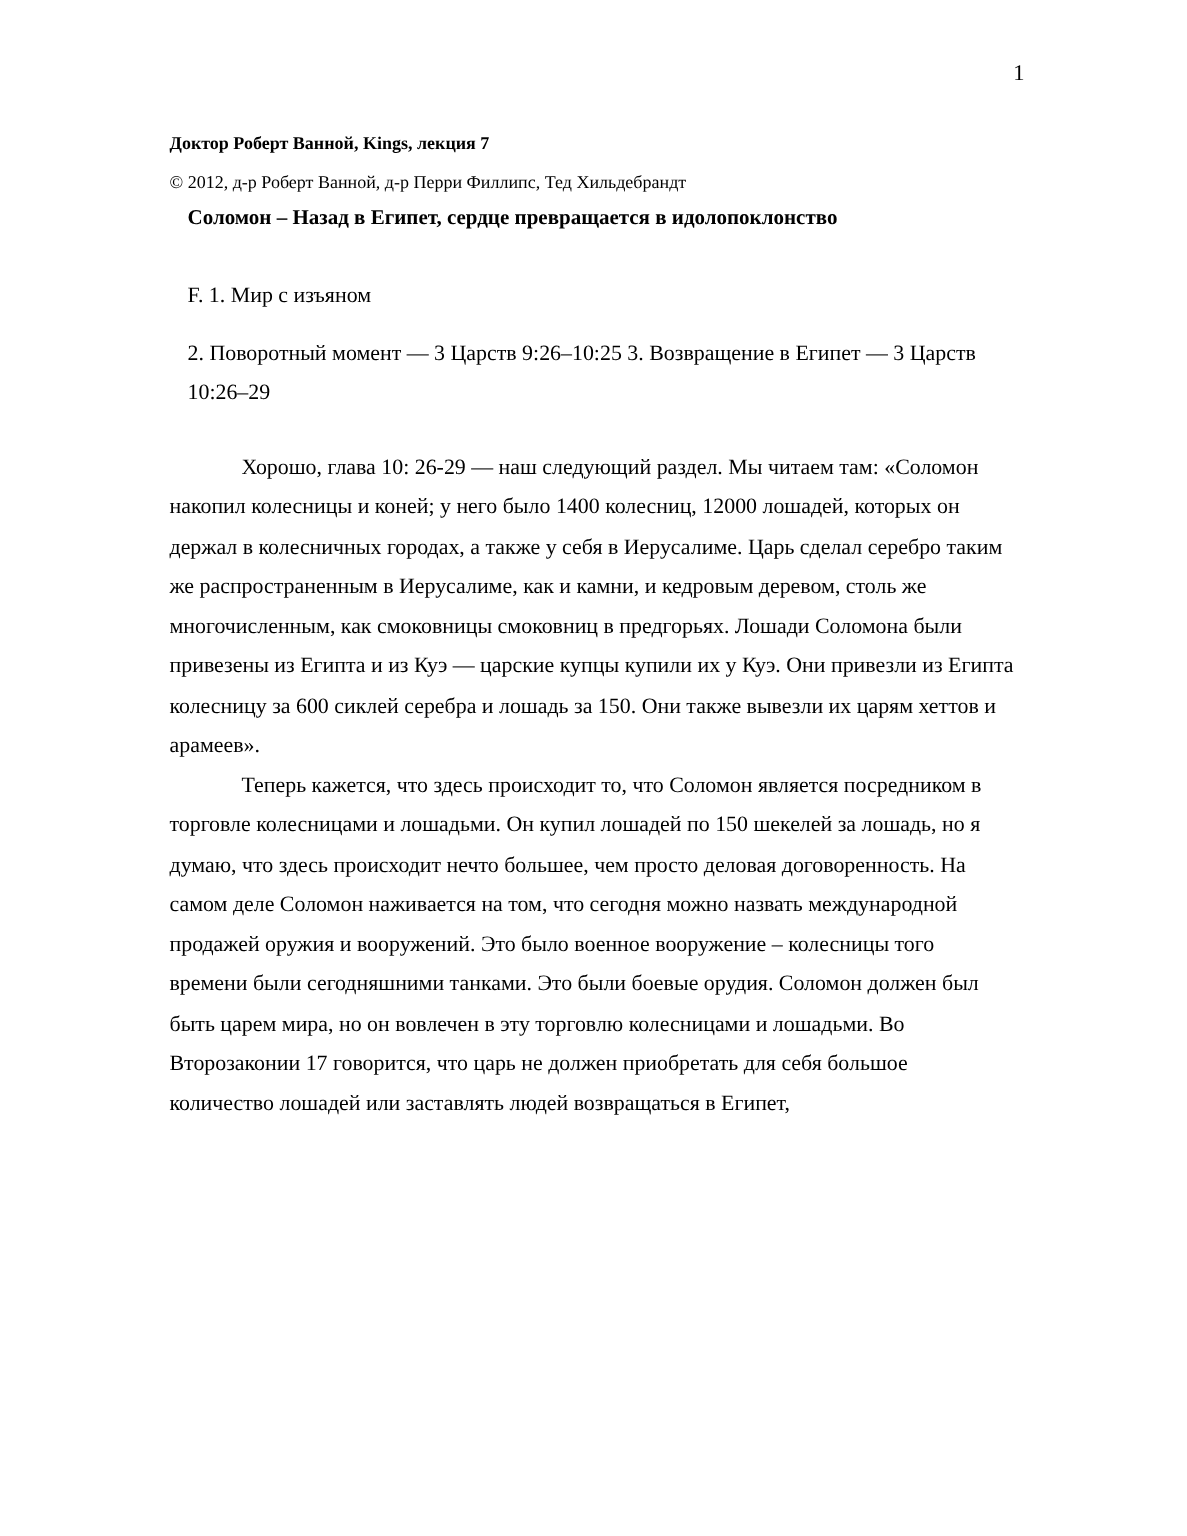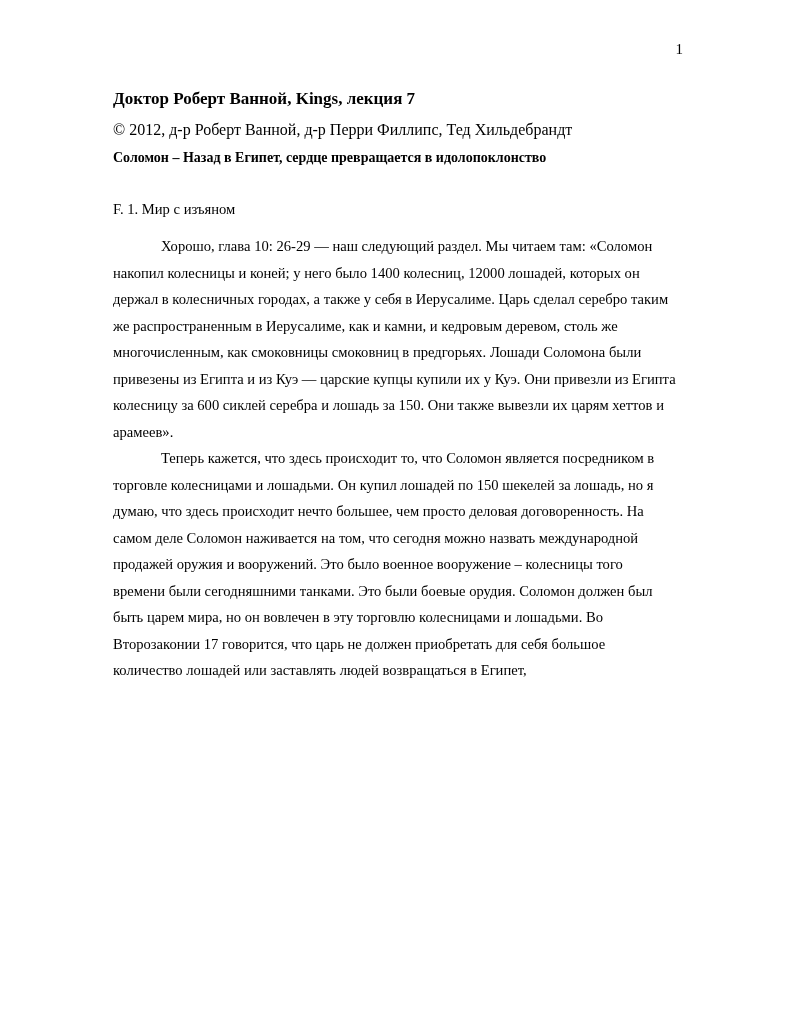--- a/index.html
+++ b/index.html
@@ -31,40 +31,40 @@
     font-family: "Liberation Serif", serif;
     line-height: 1;
   }
   .content {
     position: absolute;
     left: 113px;
     top: 88px;
     width: 565px;
   }
   .doc-title {
-    font-size: 17px;
+    font-size: 12px;
     font-weight: bold;
     line-height: 1.3;
     margin: 0 0 10px 0;
   }
   .copyright {
-    font-size: 16px;
+    font-size: 12px;
     line-height: 1.3;
     margin: 0 0 8px 0;
   }
   .subtitle {
     font-size: 14px;
     font-weight: bold;
     line-height: 1.35;
-    margin: 0 0 28px 0;
+    margin: 0 0 28px 12px;
   }
   .body-line {
     font-size: 14.6px;
     line-height: 26.5px;
-    margin: 0;
+    margin: 12px;
     text-align: left;
   }
   .para {
     margin: 0 0 0 0;
   }
   .para + .para {
     margin-top: 0;
   }
   .para p {
     margin: 0;
@@ -86,20 +86,21 @@
   <div class="content">
 
     <div class="doc-title">Доктор Роберт Ванной, Kings, лекция 7</div>
 
     <div class="copyright">© 2012, д-р Роберт Ванной, д-р Перри Филлипс, Тед Хильдебрандт</div>
 
     <div class="subtitle">Соломон – Назад в Египет, сердце превращается в идолопоклонство</div>
 
     <div class="body-line">F. 1. Мир с изъяном</div>
 
+    <div class="body-line">2. Поворотный момент — 3 Царств 9:26–10:25 3. Возвращение в Египет — 3 Царств 10:26–29</div>
 
     <div class="spacer-sm"></div>
 
 
     <div class="para">
       <p class="indent">Хорошо, глава 10: 26-29 — наш следующий раздел. Мы читаем там: «Соломон накопил колесницы и коней; у него было 1400 колесниц, 12000 лошадей, которых он держал в колесничных городах, а также у себя в Иерусалиме. Царь сделал серебро таким же распространенным в Иерусалиме, как и камни, и кедровым деревом, столь же многочисленным, как смоковницы смоковниц в предгорьях. Лошади Соломона были привезены из Египта и из Куэ — царские купцы купили их у Куэ. Они привезли из Египта колесницу за 600 сиклей серебра и лошадь за 150. Они также вывезли их царям хеттов и арамеев».</p>
     </div>
 
     <div class="para">
       <p class="indent">Теперь кажется, что здесь происходит то, что Соломон является посредником в торговле колесницами и лошадьми. Он купил лошадей по 150 шекелей за лошадь, но я думаю, что здесь происходит нечто большее, чем просто деловая договоренность. На самом деле Соломон наживается на том, что сегодня можно назвать международной продажей оружия и вооружений. Это было военное вооружение – колесницы того времени были сегодняшними танками. Это были боевые орудия. Соломон должен был быть царем мира, но он вовлечен в эту торговлю колесницами и лошадьми. Во Второзаконии 17 говорится, что царь не должен приобретать для себя большое количество лошадей или заставлять людей возвращаться в Египет,</p>

